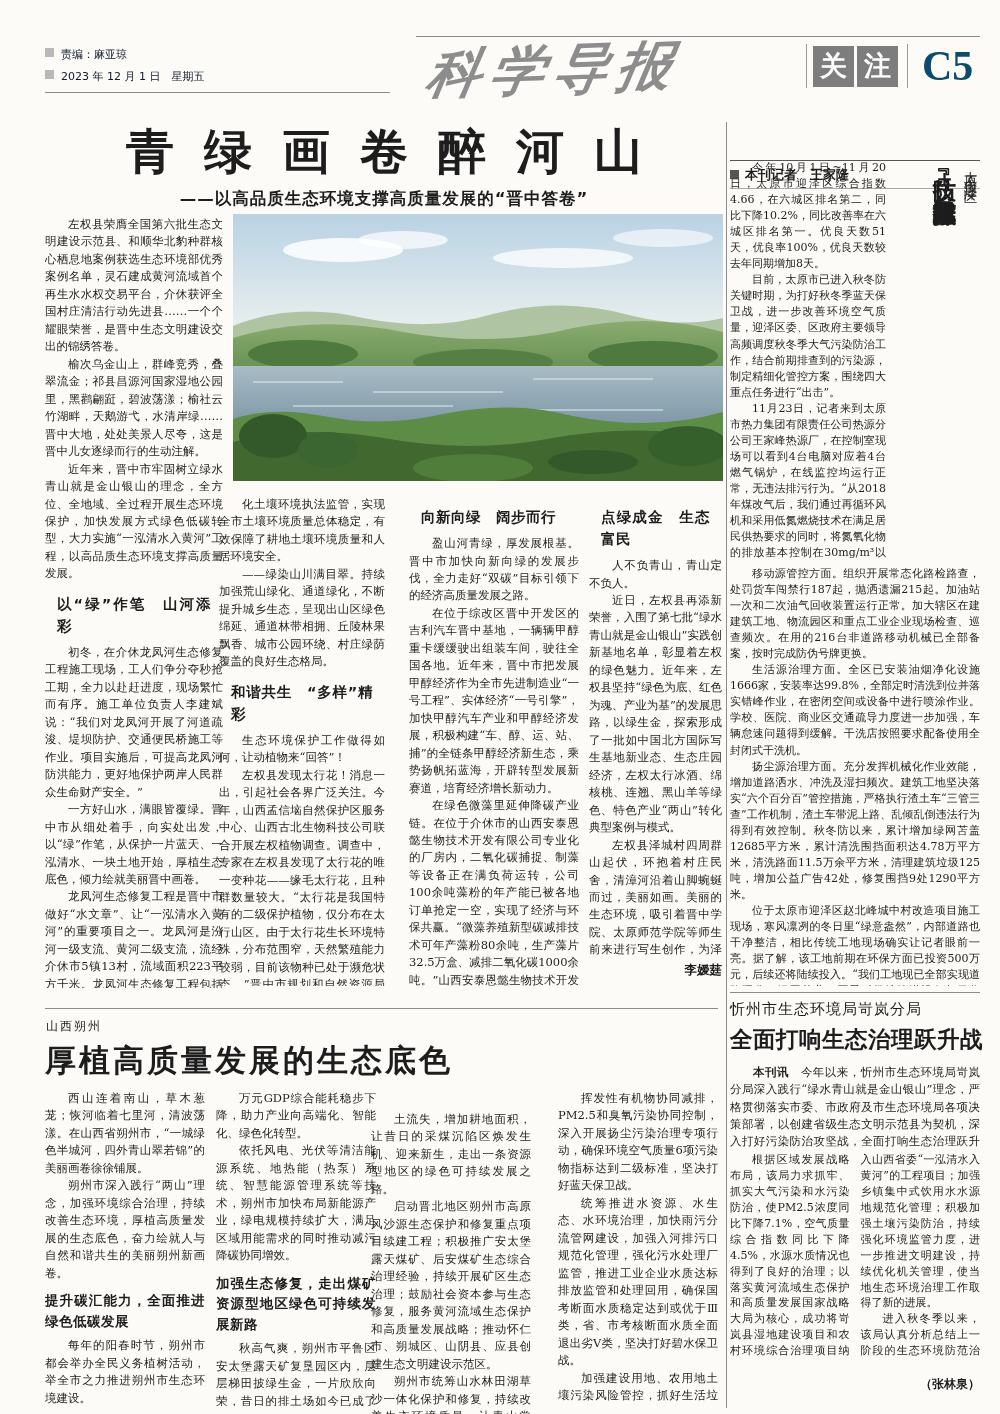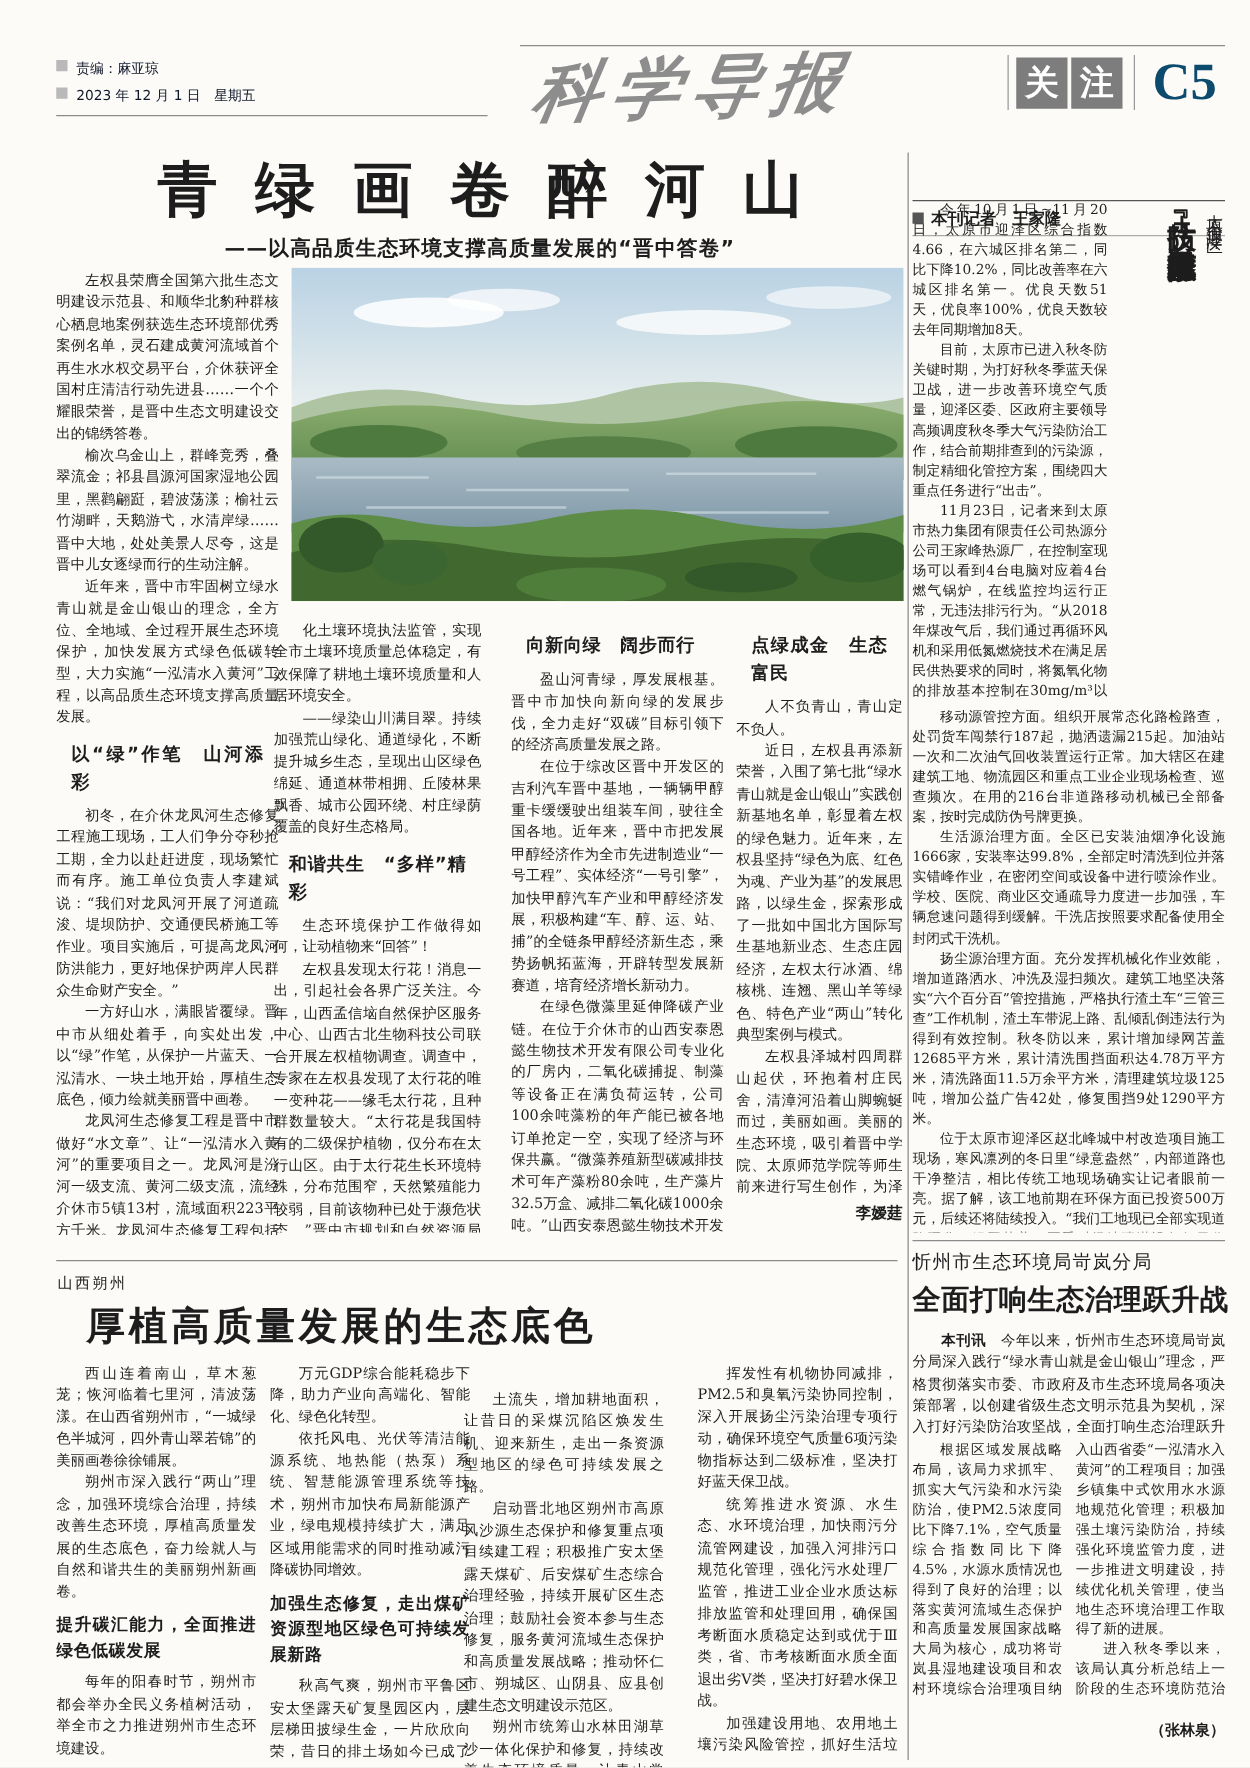--- a/index.html
+++ b/index.html
@@ -49,21 +49,21 @@
         font-size:11.5px;line-height:1.5;text-align:justify;}
   .rb-lead p{margin:0;text-indent:2em;}
   .rb-body{position:absolute;left:730px;top:1152px;width:250px;height:222px;overflow:hidden;
         column-count:2;column-gap:11px;font-size:11px;line-height:1.45;text-align:justify;}
   .rb-byline{position:absolute;left:855px;top:1376px;width:125px;text-align:right;
         font-weight:bold;font-size:12px;font-family:"DejaVu Sans",sans-serif;}
   
   .sx-kicker{position:absolute;left:46px;top:1018px;font-family:"DejaVu Sans",sans-serif;
         font-size:12px;letter-spacing:2px;}
   .sx-title{position:absolute;left:45px;top:1040px;font-family:"DejaVu Sans",sans-serif;
-        font-weight:bold;font-size:31px;letter-spacing:3px;white-space:nowrap;margin-left:24px;}
+        font-weight:bold;font-size:31px;letter-spacing:3px;white-space:nowrap;}
   .sx-col{top:1090px;height:316px;}
   .sx-col .blk-h{font-size:13.5px;margin:8px 0 6px;}
 </style>
 </head>
 <body>
 
 <div class="page">
 
   <div class="rule" style="left:416px;top:36px;width:564px;height:1px;"></div>
   <div class="meta">

